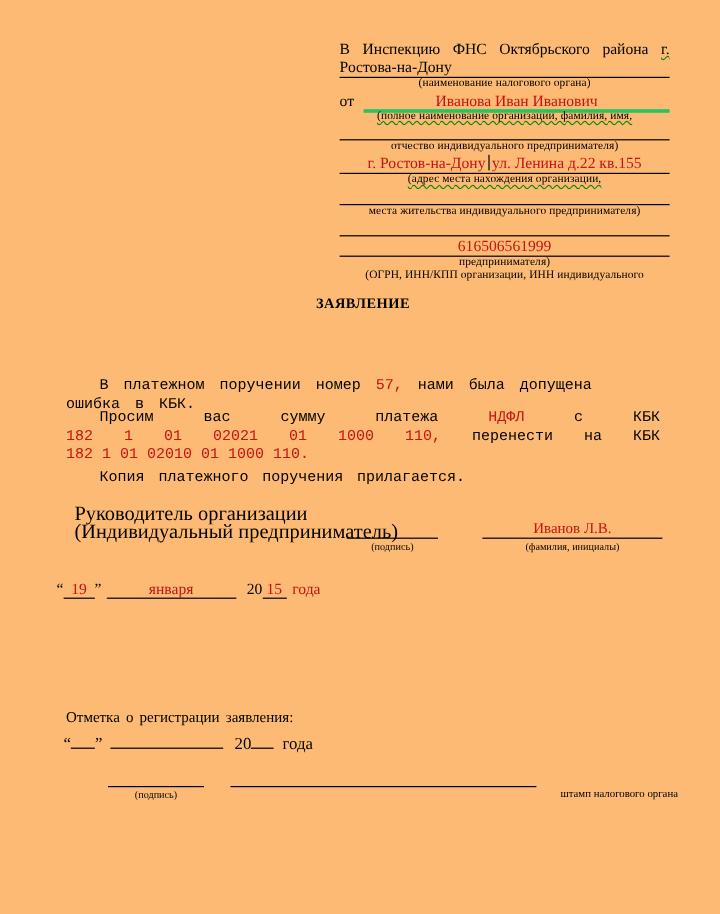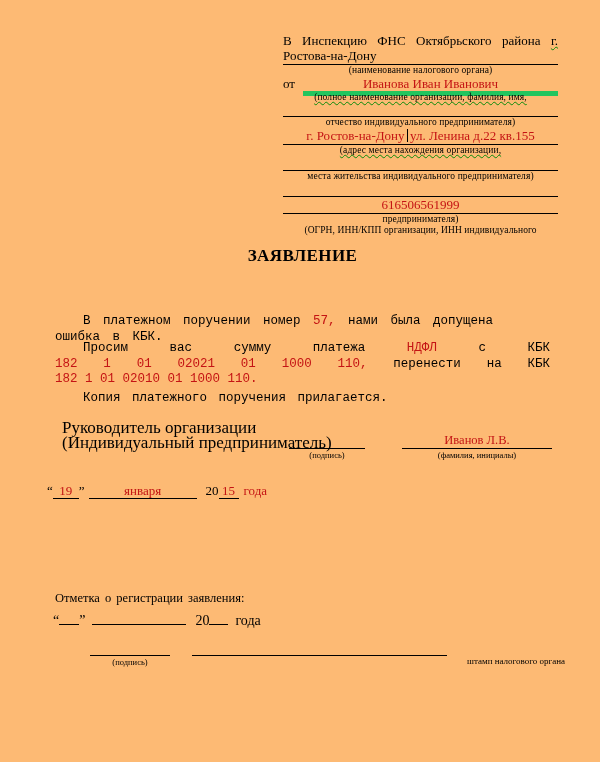--- a/index.html
+++ b/index.html
@@ -19,37 +19,37 @@
     letter-spacing:0.1px;
   }
   .squig {
     text-decoration-line:underline; text-decoration-style:wavy;
     text-decoration-color:#0a8a0a; text-decoration-thickness:1px;
     text-decoration-skip-ink:none;
   }
   .fieldrow { display:flex; align-items:flex-start; height:16px; }
   .from-label { padding-right:8px; line-height:15px; }
   .fill {
-    flex:1; border-bottom:5px solid #22c55e; text-align:center;
+    flex:1; border-bottom:3px solid #22c55e; text-align:center;
     color:#c41414; line-height:15px; white-space:nowrap;
   }
   .blank { border-bottom:1px solid #000; }
   .b13 { height:13px; } .b14 { height:14px; }
   .valrow {
     border-bottom:1px solid #000; text-align:center; color:#c41414;
     line-height:15px; height:16px; white-space:nowrap;
   }
   .caret {
     display:inline-block; width:1.5px; height:13px; background:#000;
     vertical-align:-2px; margin:0 2px 0 2px;
   }
   
   .title {
     position:absolute; left:55px; top:246px; width:495px; text-align:center;
-    font-weight:bold; font-size:17px; letter-spacing:0.4px; margin:0;
+    font-weight:bold; font-size:12px; letter-spacing:0.4px; margin:0;
   }
   .para { position:absolute; left:55px; width:495px; font-size:12.5px; line-height:15.5px; margin:0;font-family:Liberation Mono, monospace; }
   .p1 { top:314px; text-indent:28px; word-spacing:5px; }
   .p2 { top:341px; }
   .p2 .l1 { text-align:justify; text-align-last:justify; text-indent:28px; }
   .p2 .l2 { text-align:left; }
   .p3 { top:391px; text-indent:28px; word-spacing:4px; }
   .red { color:#c41414; }
   .nowrap { white-space:nowrap; }
   

